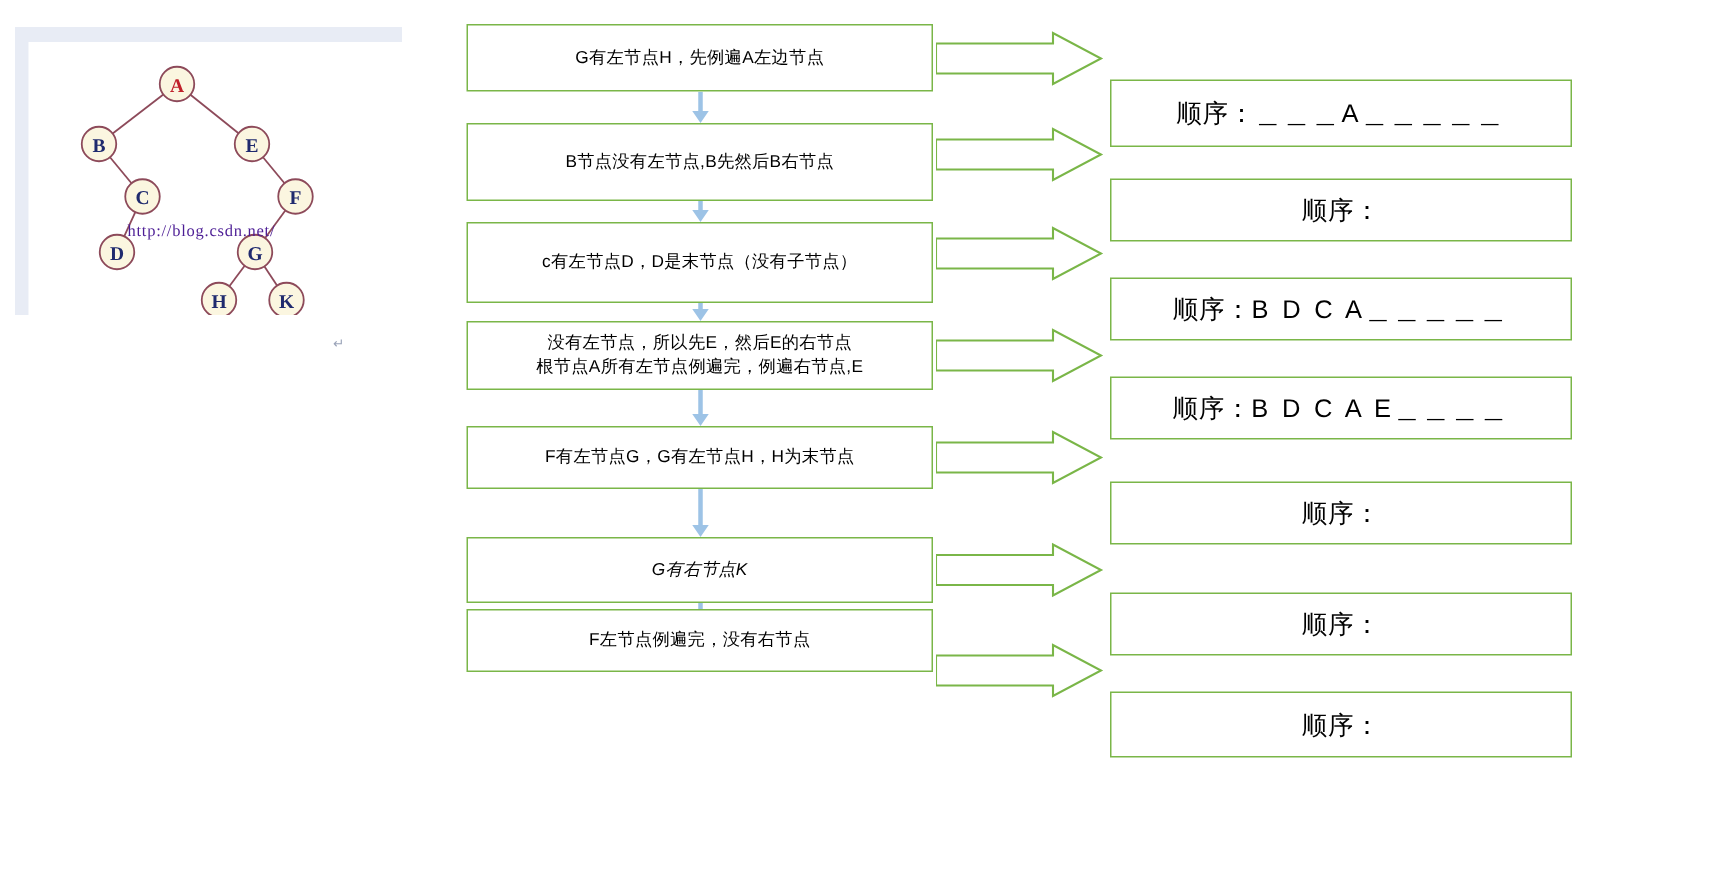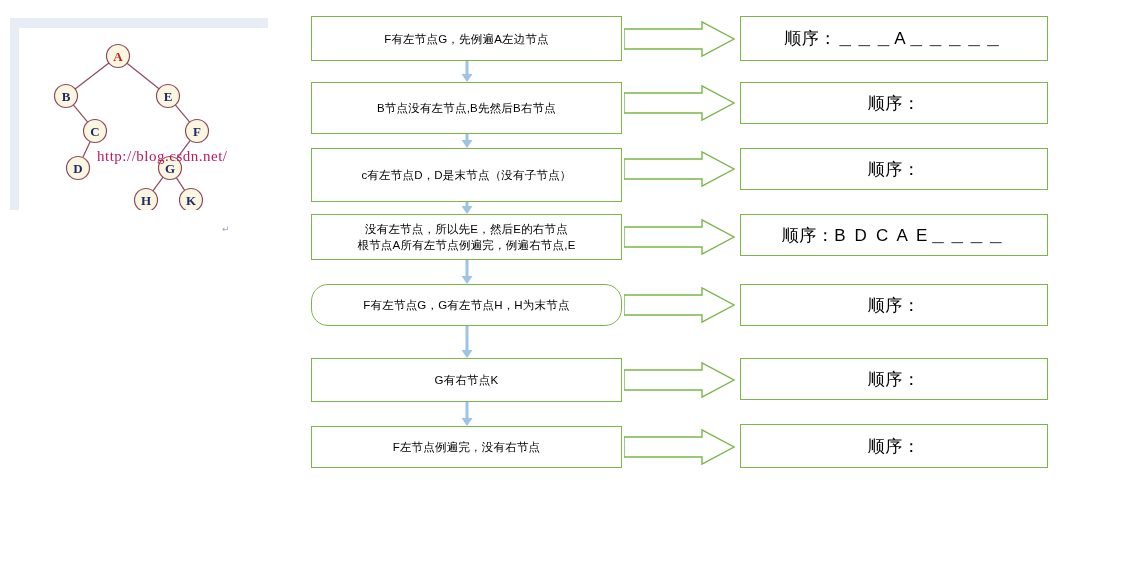--- a/index.html
+++ b/index.html
@@ -41,25 +41,25 @@
     font-family: "Liberation Serif", "DejaVu Serif", serif;
     font-weight: bold;
     font-size: 13px;
     fill: #1f2a6e;
   }
   .tree-node-label.root {
     fill: #c0202a;
   }
   #watermark {
     position: absolute;
-    left: 78px;
+    left: 66px;
     top: 120px;
     font-family: "Liberation Serif", "DejaVu Serif", serif;
-    font-size: 15px;
-    color: #be185d;
+    font-size: 11px;
+    color: #4c1d95;
     white-space: nowrap;
     letter-spacing: 0.5px;
   }
   #pilcrow {
     position: absolute;
     left: 203px;
     top: 196px;
     font-size: 9px;
     color: #9aa3b8;
   }
@@ -95,20 +95,21 @@
     box-sizing: border-box;
     border: 1px solid #7ab648;
     background: #ffffff;
     display: flex;
     align-items: center;
     justify-content: center;
     text-align: center;
     color: #000000;
     font-size: 17px;
     letter-spacing: 0.5px;
+    margin-top: 37px;
   }
   .result-box .seq-val {
     letter-spacing: 2.2px;
   }
   .block-arrow {
     position: absolute;
     left: 624px;
     width: 112px;
     height: 38px;
   }
@@ -194,21 +195,21 @@
     <div class="down-arrow" style="top: 326px; height: 32px;"><svg width="14" height="32">
         <line x1="7" y1="0" x2="7" y2="25" stroke="#9dc3e6" stroke-width="3"></line>
         <polygon points="1.5,24 12.5,24 7,32" fill="#9dc3e6"></polygon>
       </svg></div>
     <div class="down-arrow" style="top: 402px; height: 24px;"><svg width="14" height="24">
         <line x1="7" y1="0" x2="7" y2="17" stroke="#9dc3e6" stroke-width="3"></line>
         <polygon points="1.5,16 12.5,16 7,24" fill="#9dc3e6"></polygon>
       </svg></div>
     <div class="step-box" style="top: 16px; height: 45px;">
       <div>
-        <div>F有左节点G，先例遍A左边节点</div>
+        <div>G有左节点H，先例遍A左边节点</div>
       </div>
     </div>
     <div class="block-arrow" style="top: 19.5px;"><svg width="112" height="38">
         <polygon points="0,9 78,9 78,2 110,19 78,36 78,29 0,29" fill="#ffffff" stroke="#7ab648" stroke-width="1.4" stroke-linejoin="miter"></polygon>
       </svg></div>
     <div class="result-box" style="top: 16px; height: 45px;">
       <span>顺序：</span>
       <span class="seq-val">＿＿＿A＿＿＿＿＿</span>
     </div>
     <div class="step-box" style="top: 82px; height: 52px;">
@@ -225,57 +226,58 @@
     <div class="step-box" style="top: 148px; height: 54px;">
       <div>
         <div>c有左节点D，D是末节点（没有子节点）</div>
       </div>
     </div>
     <div class="block-arrow" style="top: 150px;"><svg width="112" height="38">
         <polygon points="0,9 78,9 78,2 110,19 78,36 78,29 0,29" fill="#ffffff" stroke="#7ab648" stroke-width="1.4" stroke-linejoin="miter"></polygon>
       </svg></div>
     <div class="result-box" style="top: 148px; height: 42px;">
       <span>顺序：</span>
+      <span class="seq-val">B D C A＿＿＿＿＿</span>
     </div>
     <div class="step-box" style="top: 214px; height: 46px;">
       <div>
         <div>没有左节点，所以先E，然后E的右节点</div>
         <div>根节点A所有左节点例遍完，例遍右节点,E</div>
       </div>
     </div>
     <div class="block-arrow" style="top: 218px;"><svg width="112" height="38">
         <polygon points="0,9 78,9 78,2 110,19 78,36 78,29 0,29" fill="#ffffff" stroke="#7ab648" stroke-width="1.4" stroke-linejoin="miter"></polygon>
       </svg></div>
     <div class="result-box" style="top: 214px; height: 42px;">
       <span>顺序：</span>
       <span class="seq-val">B D C A E＿＿＿＿</span>
     </div>
-    <div class="step-box" style="top: 284px; height: 42px; border-radius: 17px;">
+    <div class="step-box" style="top: 284px; height: 42px;">
       <div>
         <div>F有左节点G，G有左节点H，H为末节点</div>
       </div>
     </div>
     <div class="block-arrow" style="top: 286px;"><svg width="112" height="38">
         <polygon points="0,9 78,9 78,2 110,19 78,36 78,29 0,29" fill="#ffffff" stroke="#7ab648" stroke-width="1.4" stroke-linejoin="miter"></polygon>
       </svg></div>
     <div class="result-box" style="top: 284px; height: 42px;">
       <span>顺序：</span>
     </div>
-    <div class="step-box" style="top: 358px; height: 44px;">
+    <div class="step-box" style="top: 358px; height: 44px; font-style: italic;">
       <div>
         <div>G有右节点K</div>
       </div>
     </div>
     <div class="block-arrow" style="top: 361px;"><svg width="112" height="38">
         <polygon points="0,9 78,9 78,2 110,19 78,36 78,29 0,29" fill="#ffffff" stroke="#7ab648" stroke-width="1.4" stroke-linejoin="miter"></polygon>
       </svg></div>
     <div class="result-box" style="top: 358px; height: 42px;">
       <span>顺序：</span>
     </div>
-    <div class="step-box" style="top: 426px; height: 42px; text-align: center;">
+    <div class="step-box" style="top: 406px; height: 42px; text-align: center;">
       <div>
         <div>F左节点例遍完，没有右节点</div>
       </div>
     </div>
     <div class="block-arrow" style="top: 428px;"><svg width="112" height="38">
         <polygon points="0,9 78,9 78,2 110,19 78,36 78,29 0,29" fill="#ffffff" stroke="#7ab648" stroke-width="1.4" stroke-linejoin="miter"></polygon>
       </svg></div>
     <div class="result-box" style="top: 424px; height: 44px;">
       <span>顺序：</span>
     </div>

